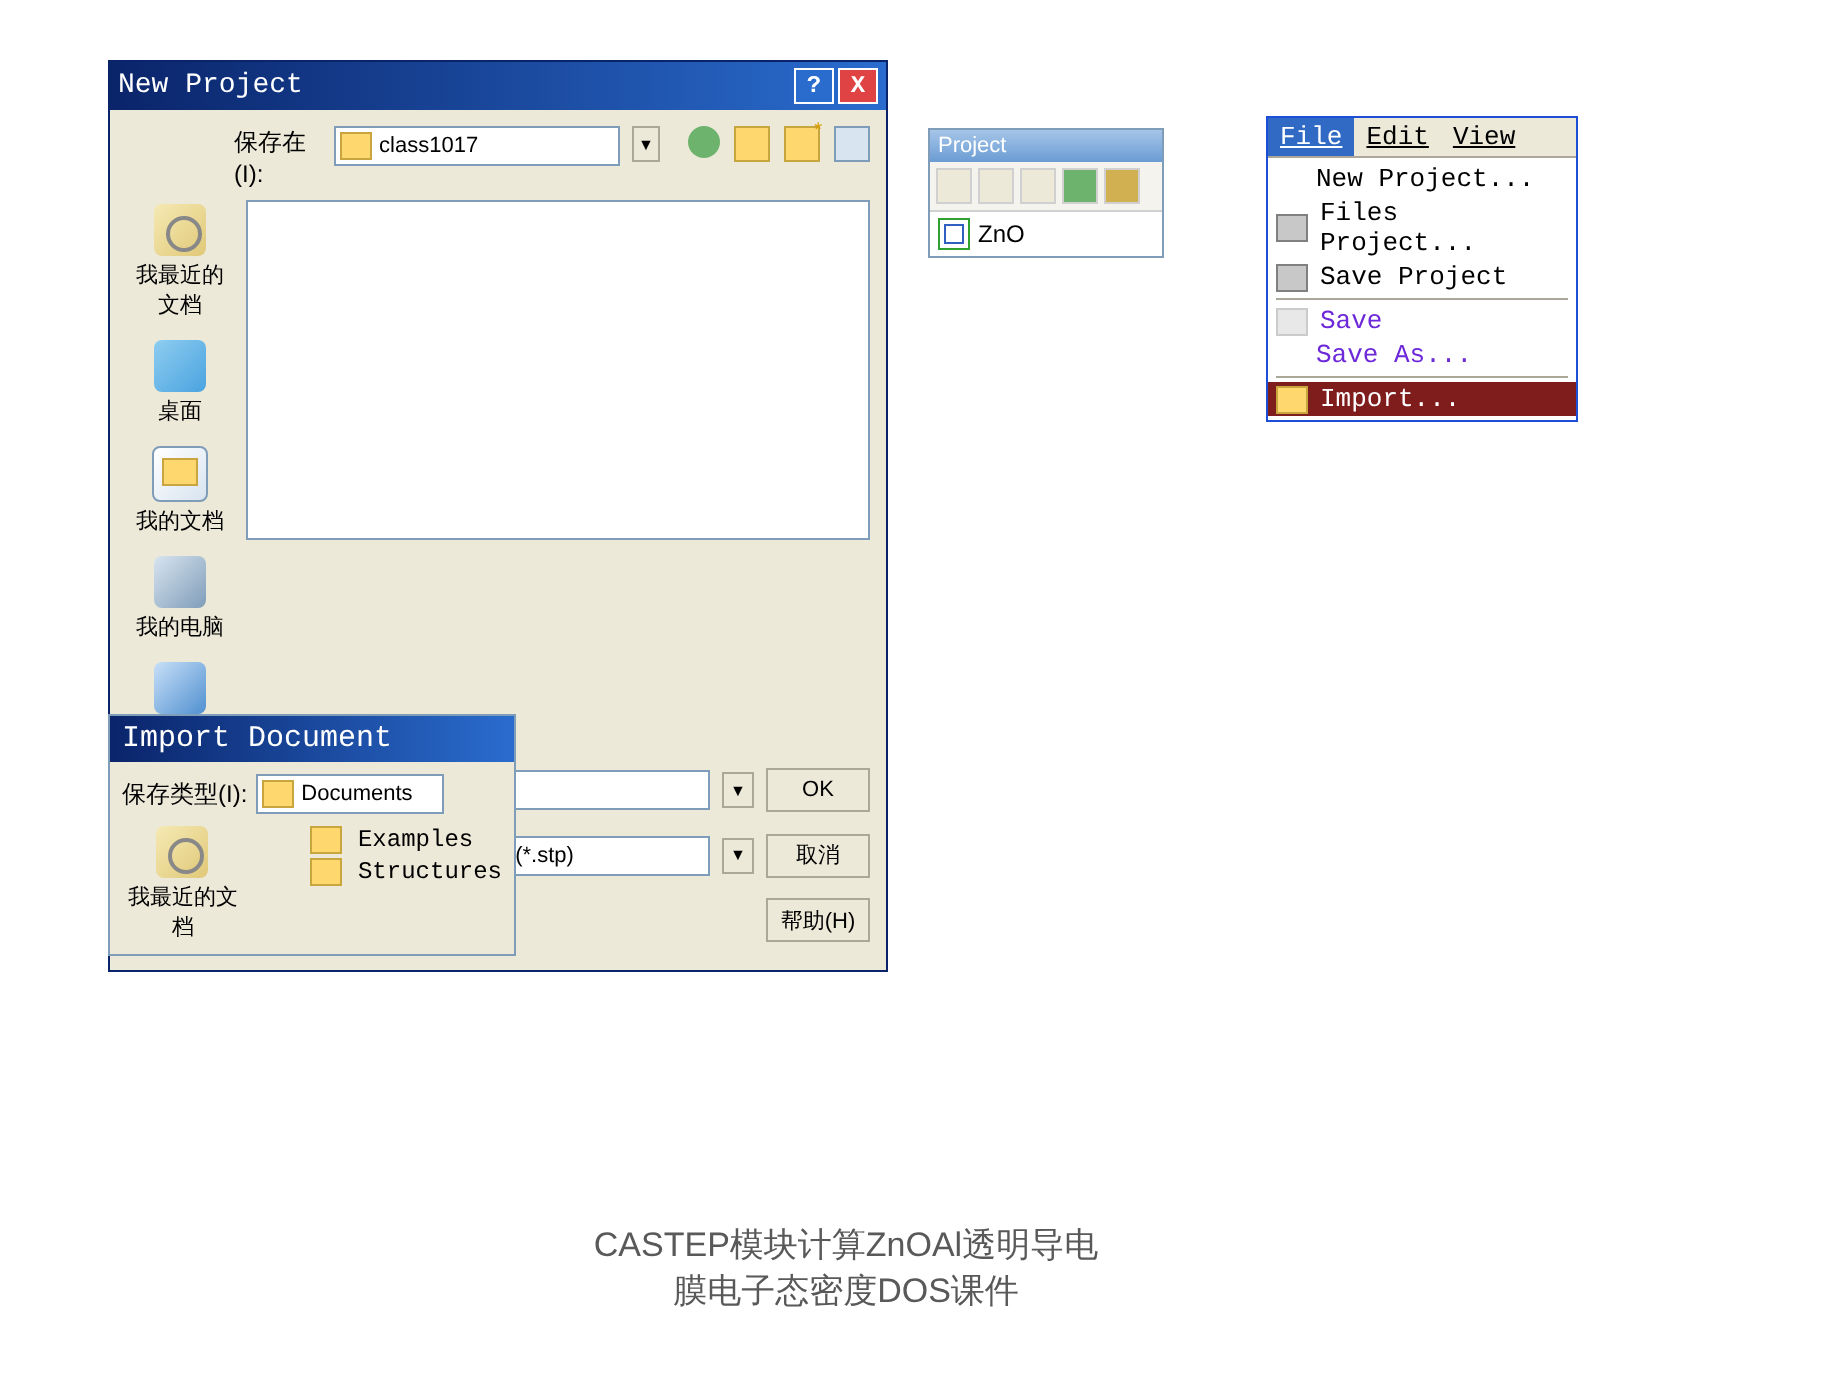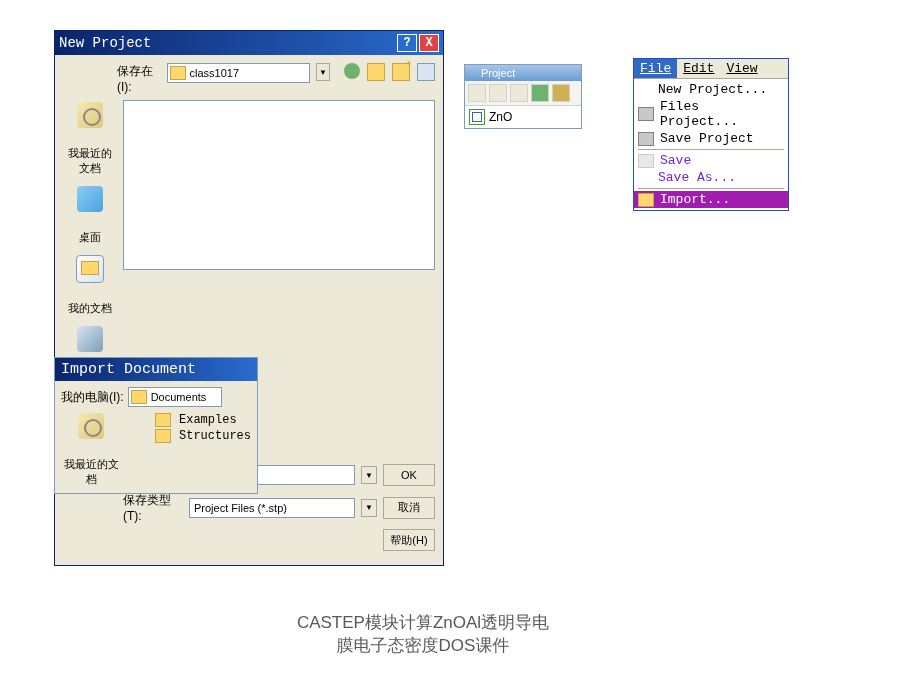--- a/index.html
+++ b/index.html
@@ -110,21 +110,21 @@
   display: flex;
   flex-direction: column;
   align-items: center;
   gap: 10px;
   padding-top: 2px;
 }
 .place {
   display: flex;
   flex-direction: column;
   align-items: center;
-  gap: 18px;
+  gap: 2px;
   font-size: 11px;
   text-align: center;
   cursor: pointer;
 }
 .place-icon {
   width: 26px;
   height: 26px;
   border-radius: 4px;
 }
 .pi-recent{background:linear-gradient(135deg,#f5e9b3,#e0c878);position:relative;}
@@ -183,21 +183,21 @@
   left: 464px;
   top: 64px;
   width: 116px;
   border: 1px solid #7f9db9;
   background: #fff;
 }
 .project-panel .phdr {
   background: linear-gradient(to bottom,#a6c5e8,#6a9cd4);
   color: #fff;
   font-size: 11px;
-  padding: 2px 16px;
+  padding: 2px 4px;
 }
 .project-toolbar {
   display: flex;
   gap: 3px;
   padding: 3px;
   border-bottom: 1px solid #d0d0d0;
   background:#f4f3ee;
 }
 .pt-btn{width:16px;height:16px;background:#ece9d8;border:1px solid #d0d0d0;}
 .pt-green{background:#6db36d;}
@@ -240,21 +240,21 @@
   padding: 2px 0;
 }
 .menu-item {
   display: flex;
   align-items: center;
   gap: 6px;
   padding: 1px 6px 1px 4px;
   cursor: pointer;
 }
 .menu-item.sel {
-  background: #a21caf;
+  background: #7f1d1d;
   color: #fff;
 }
 .menu-item.disabled {
   color: #6d28d9;
 }
 .menu-icon{width:14px;height:12px;flex-shrink:0;}
 .mi-floppy{background:#c8c8c8;border:1px solid #808080;}
 .mi-doc{background:#fff;border:1px solid #808080;}
 .mi-folder{background:#ffd76f;border:1px solid #c8a53f;}
 .menu-sep{height:1px;background:#aca899;margin:2px 4px;}
@@ -443,21 +443,21 @@
       <span class="menu-icon mi-folder"></span>
       <span>Import...</span>
     </div>
   </div>
 </div>
 
 <div class="dialog-import">
   <div class="import-title">Import Document</div>
   <div class="import-body">
     <div class="import-lookin">
-      <label>我的电脑(I):</label>
+      <label>保存类型(I):</label>
       <div class="lookin-select">
         <span class="folder-ico"></span>
         <span>Documents</span>
       </div>
     </div>
     <div class="import-content">
       <div class="place">
         <div class="place-icon pi-recent"></div>
         <span style="font-size:11px">我最近的文档</span>
       </div>

